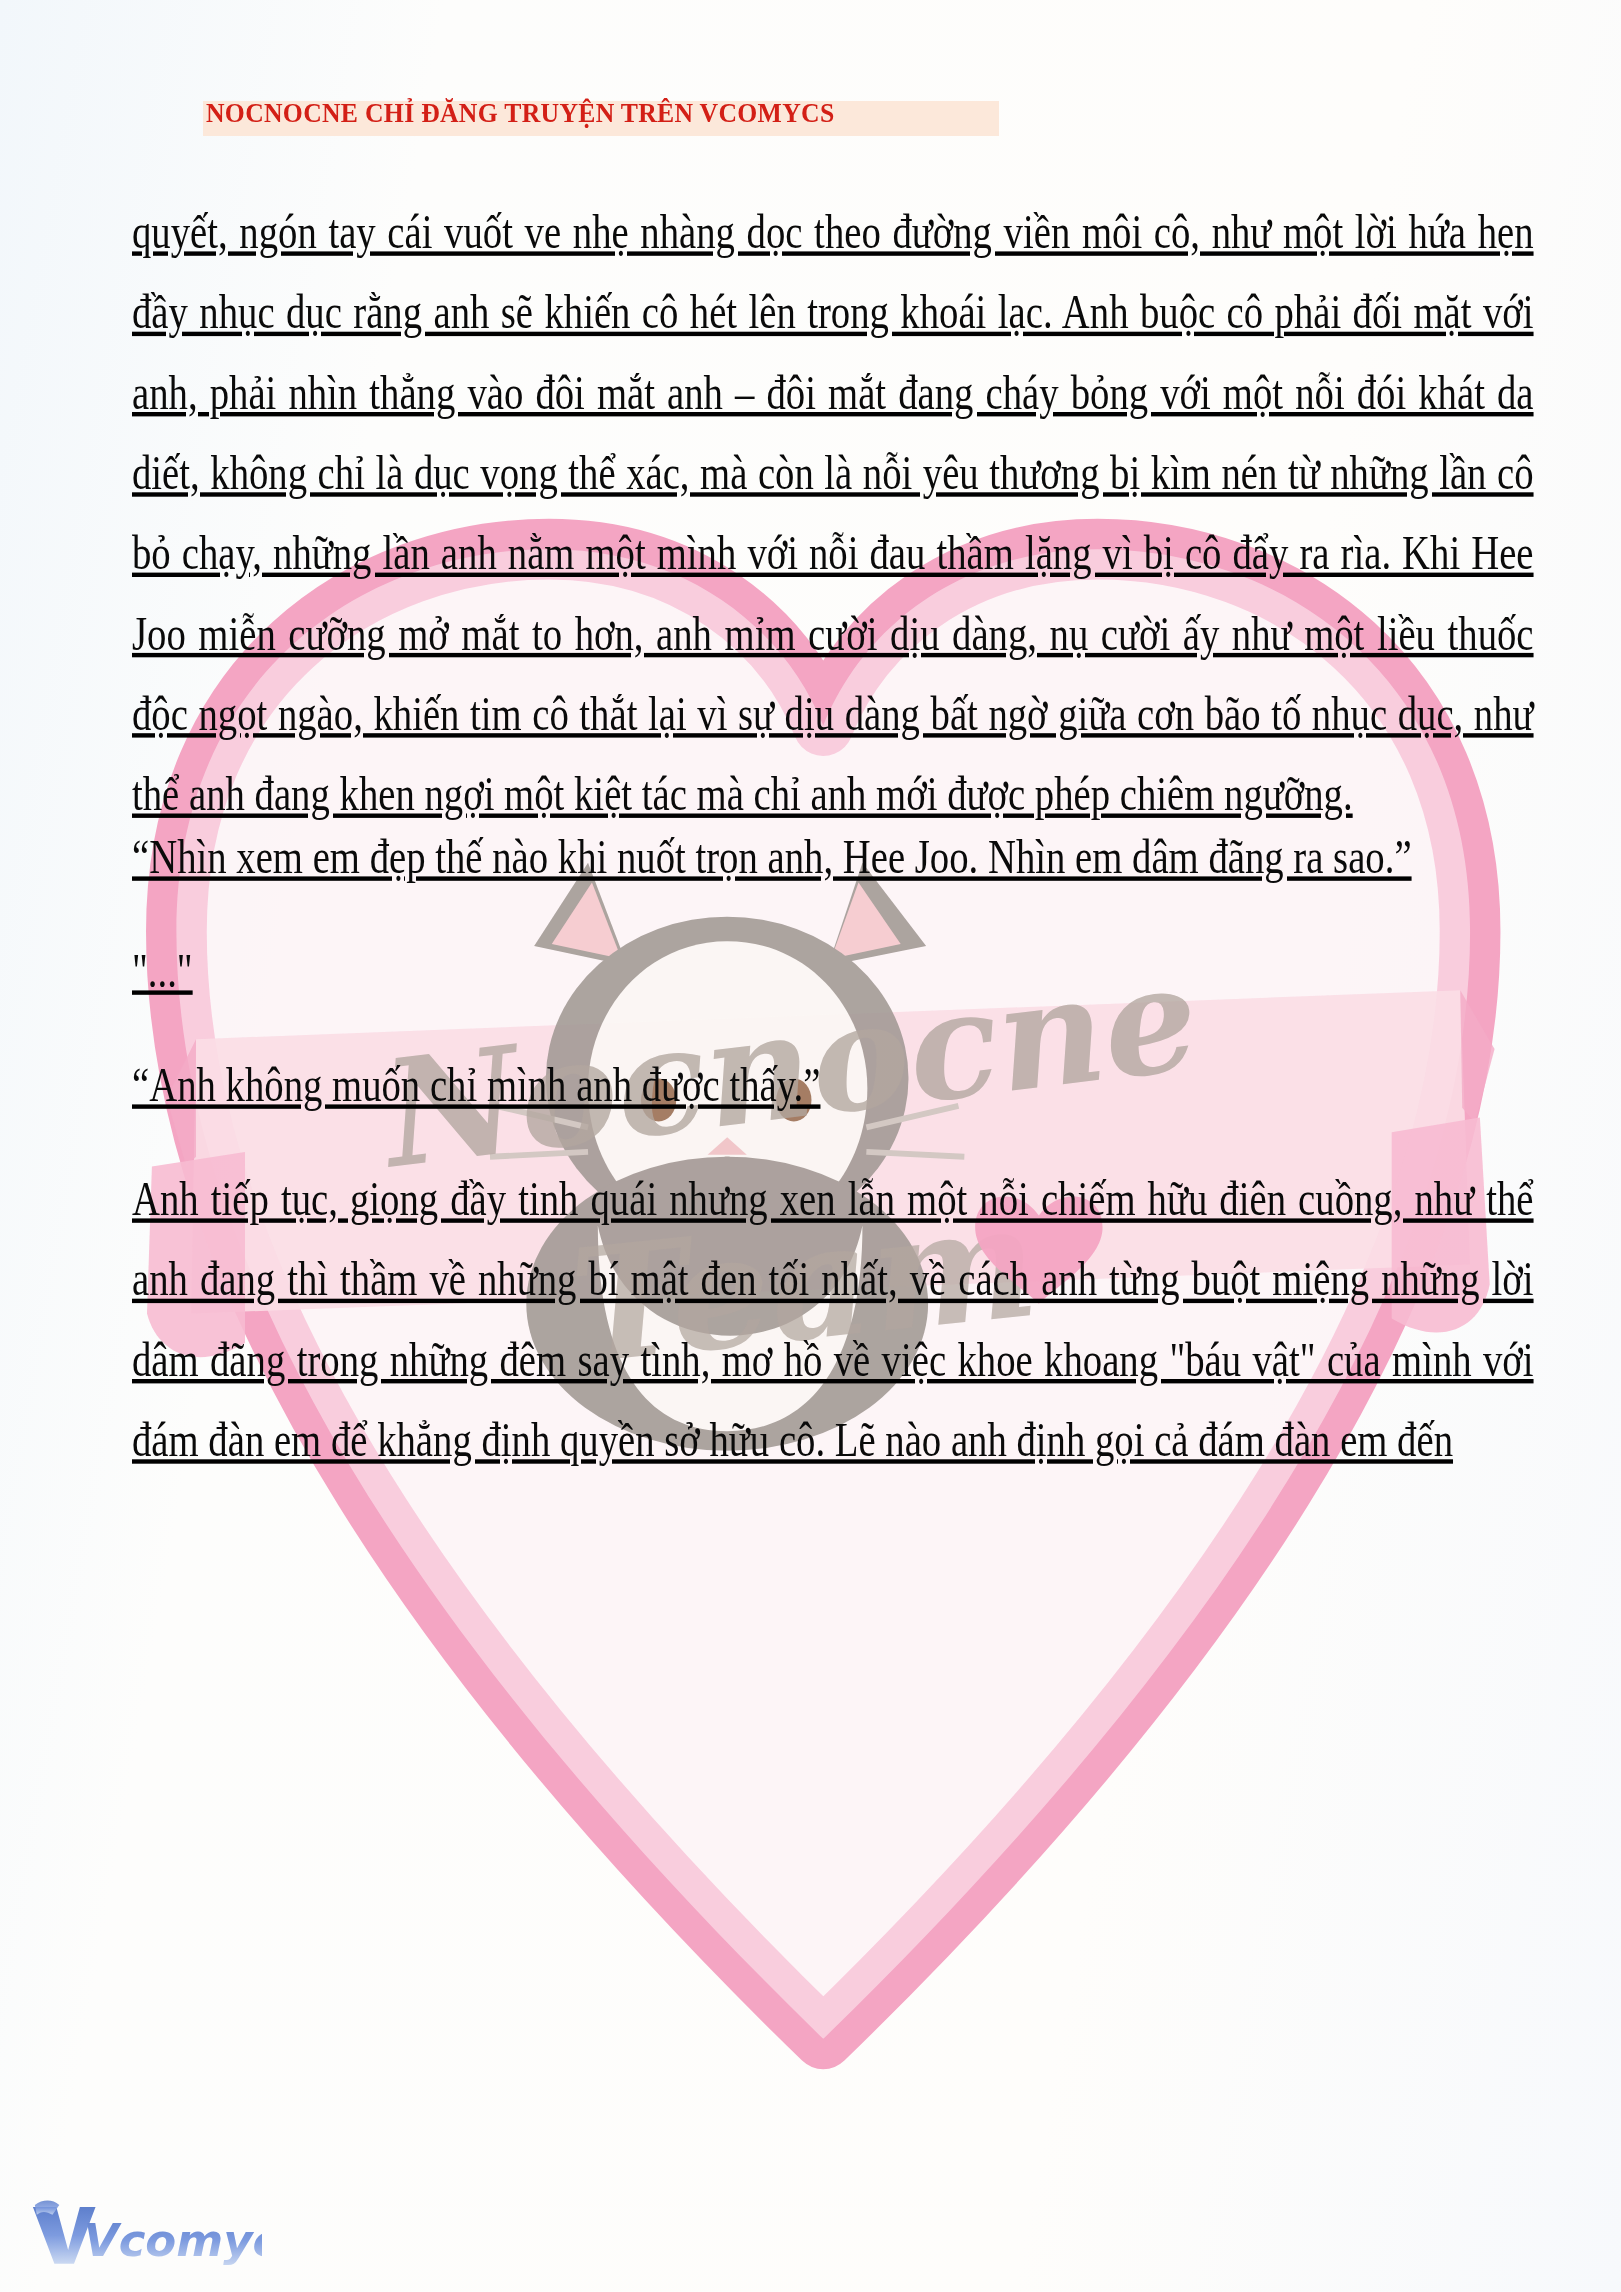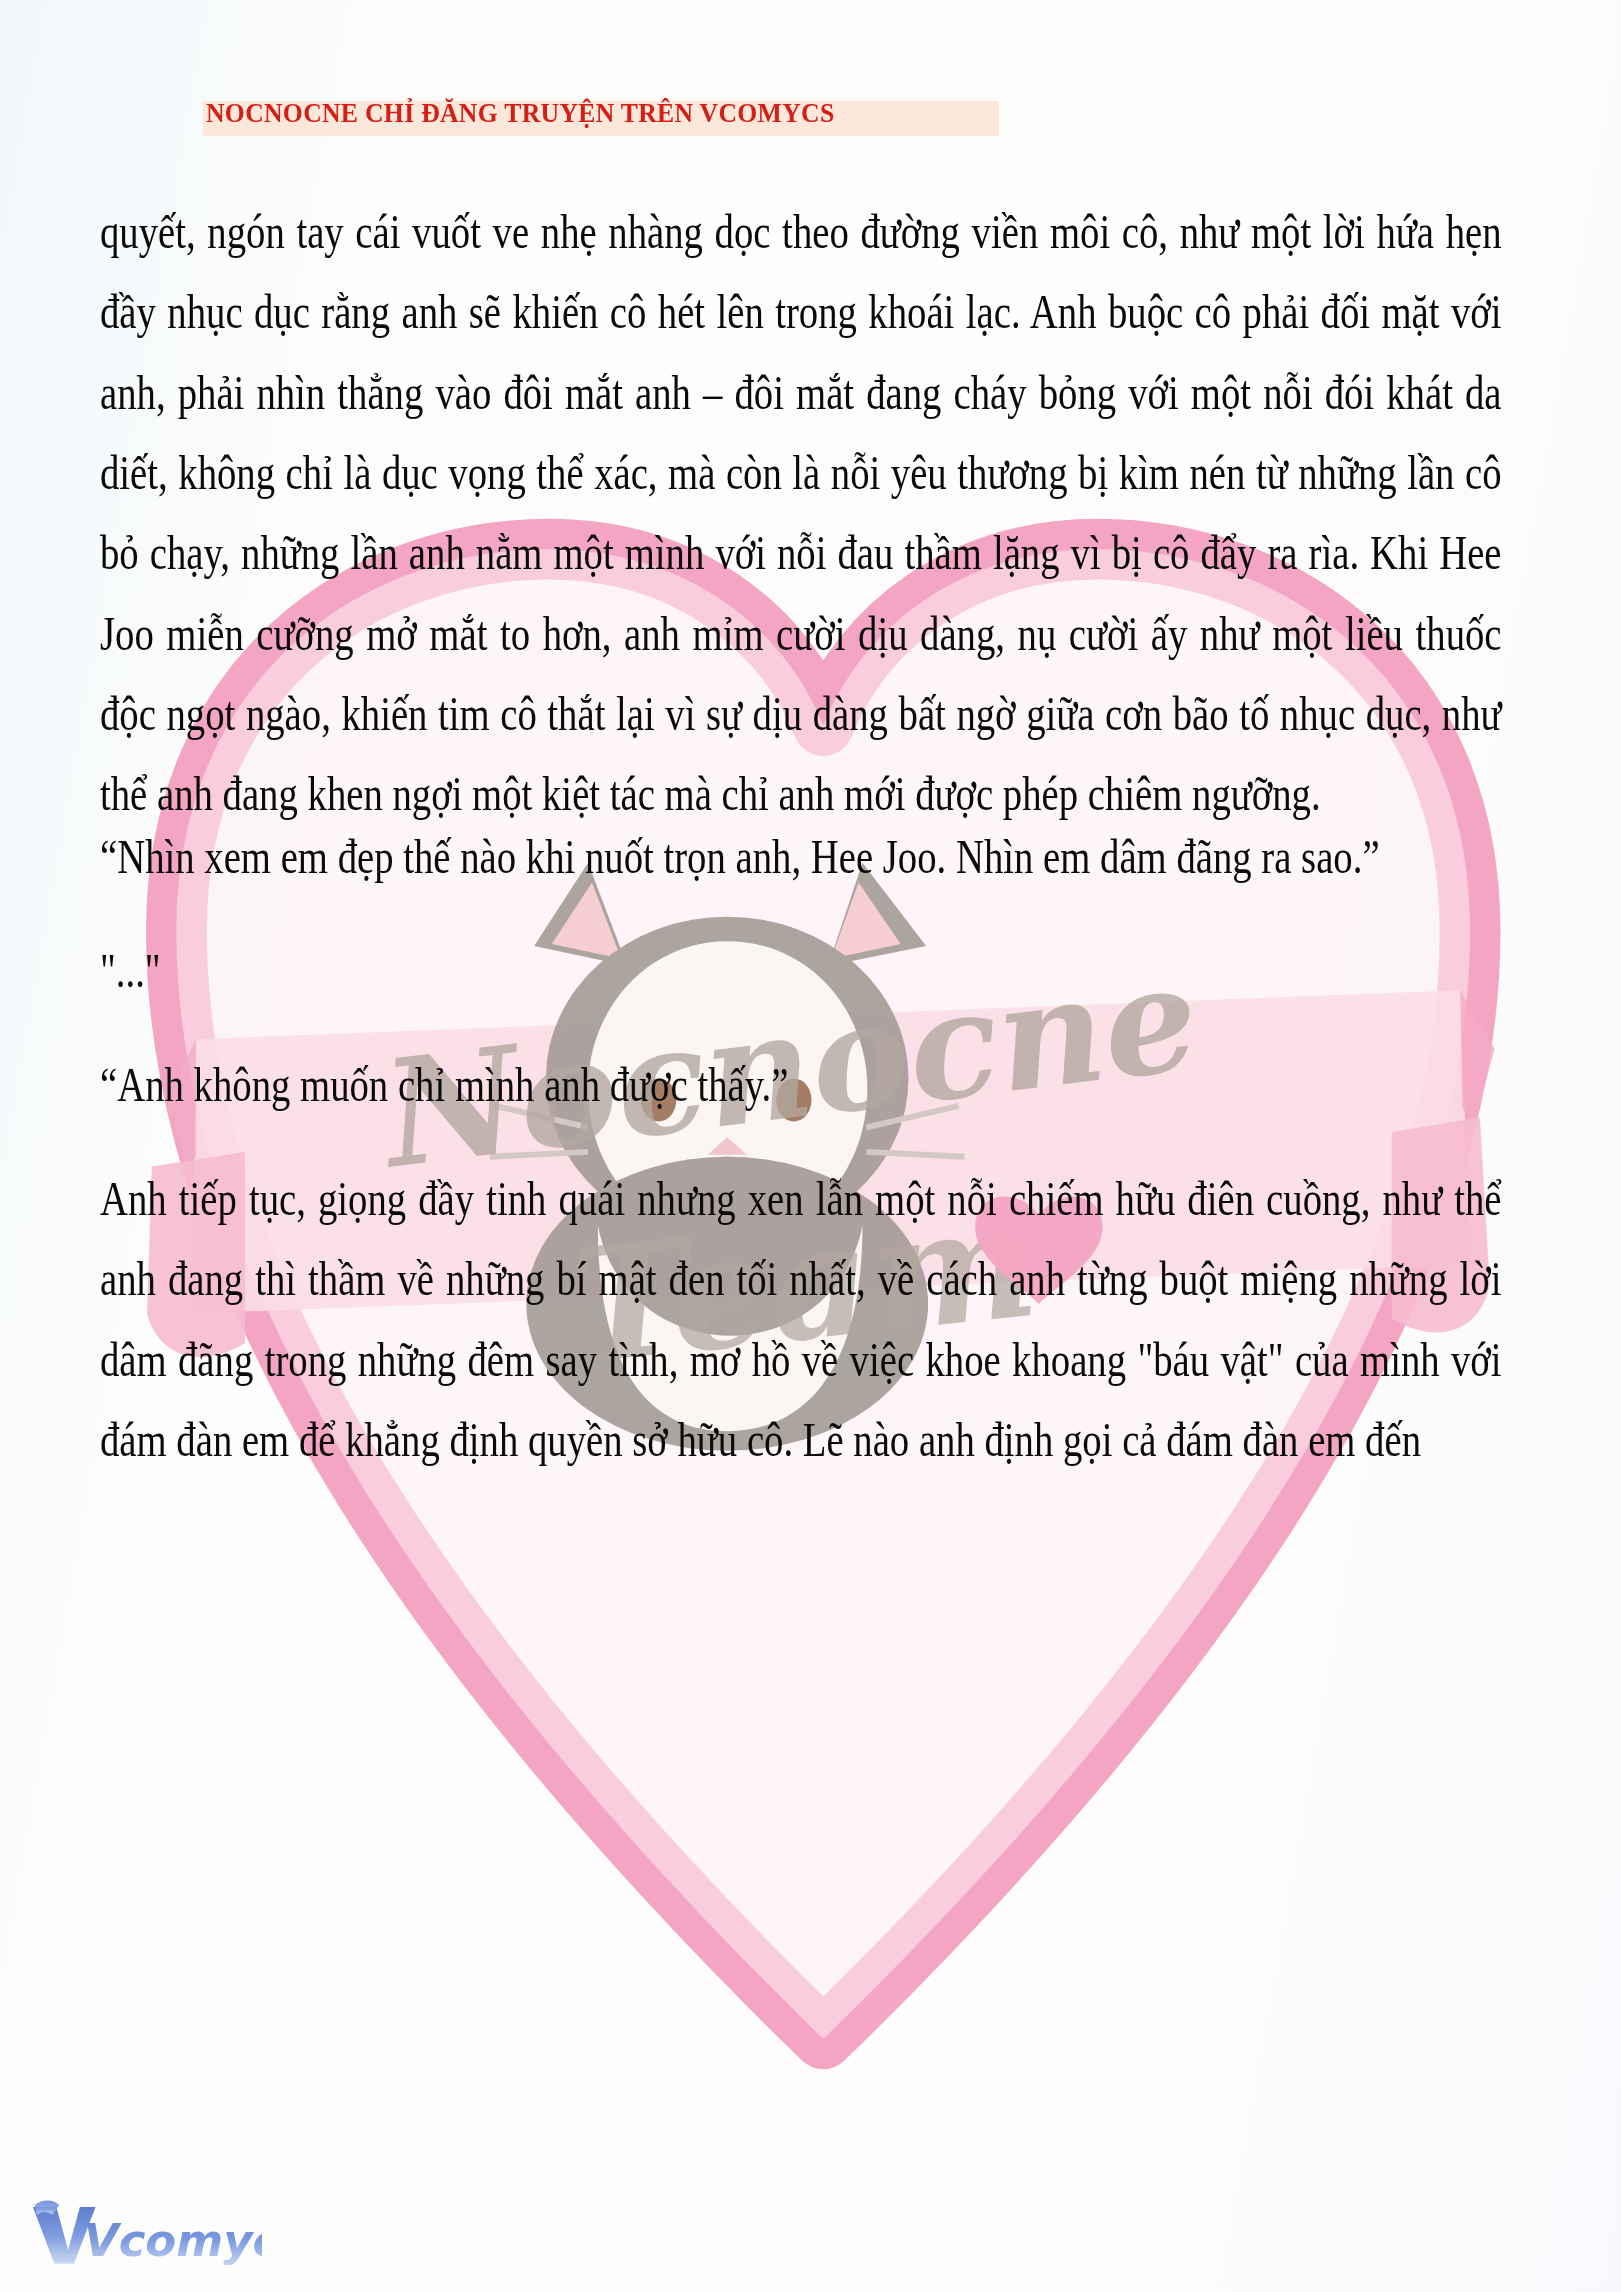--- a/index.html
+++ b/index.html
@@ -56,24 +56,25 @@
     font-size: 26.5px;
     letter-spacing: 0.3px;
     white-space: nowrap;
     transform: scaleX(0.97);
     transform-origin: left center;
   }
 
   
   .content {
     position: absolute;
-    left: 100px;
+    left: 132px;
     top: 192px;
     width: 1402px;
     z-index: 4;
+    text-decoration: underline;
   }
 
   .para {
     color: #0a0a0a;
     font-family: "Liberation Serif", serif;
     font-size: 44px;
     line-height: 73px;
     text-align: justify;
     text-justify: inter-word;
     margin: 0 0 41px 0;

